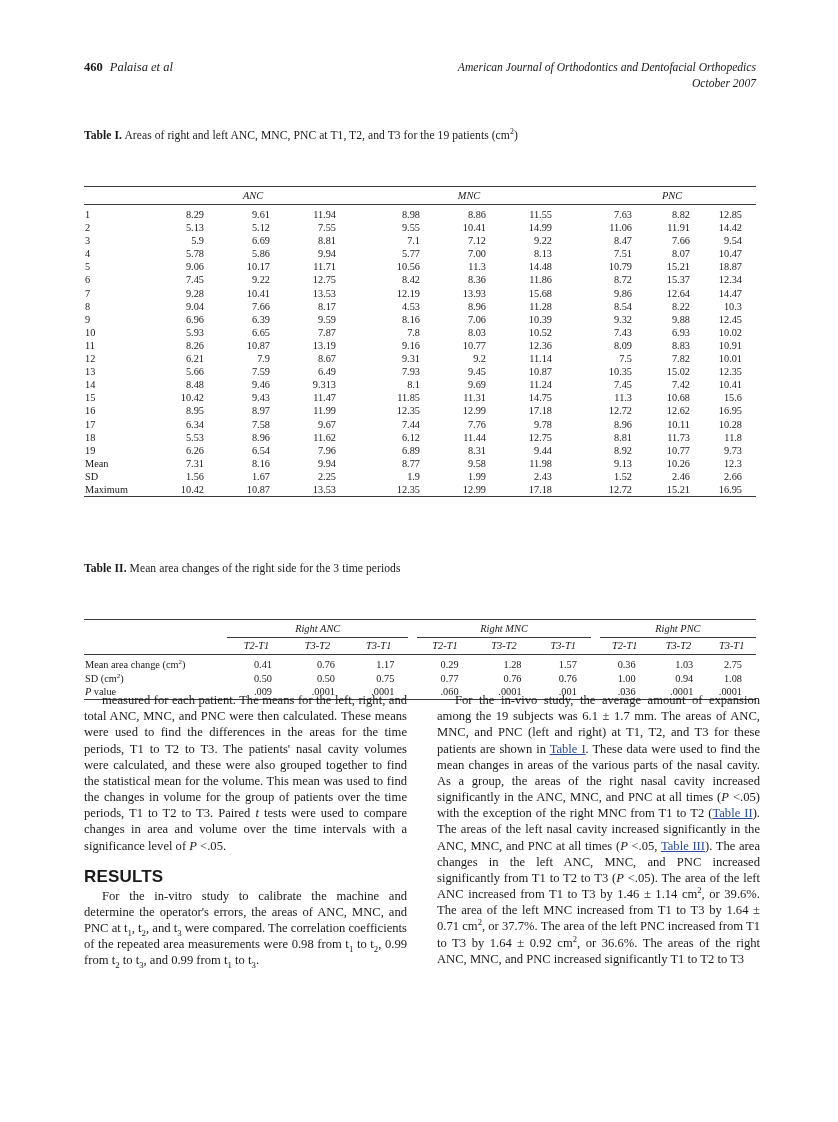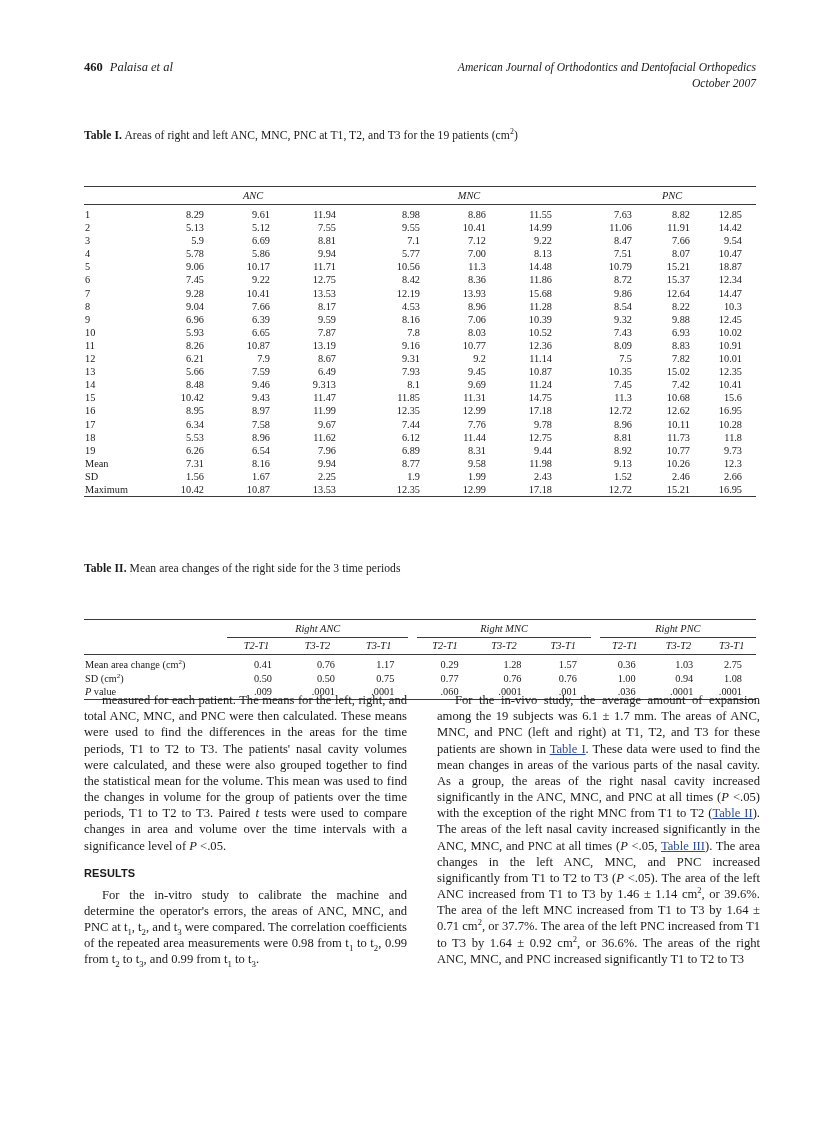--- a/index.html
+++ b/index.html
@@ -126,23 +126,23 @@
     margin: 0;
     font-size: 12.6px;
     line-height: 1.285;
     text-align: justify;
     text-indent: 18px;
     -webkit-hyphens: none;
     hyphens: none;
   }
   h2.sect {
     font-family: "Liberation Sans", "DejaVu Sans", sans-serif;
-    font-size: 11px;
+    font-size: 17px;
     font-weight: bold;
-    margin: 13px 0 8px 0;
+    margin: 13px 0 1px 0;
     letter-spacing: .01em;
   }
   .lnk { color: #2a4b9b; }
   .it { font-style: italic; }
   sub { font-size: 0.7em; vertical-align: sub; line-height: 0; }
 </style>
 </head>
 <body>
 
 <div class="page">

